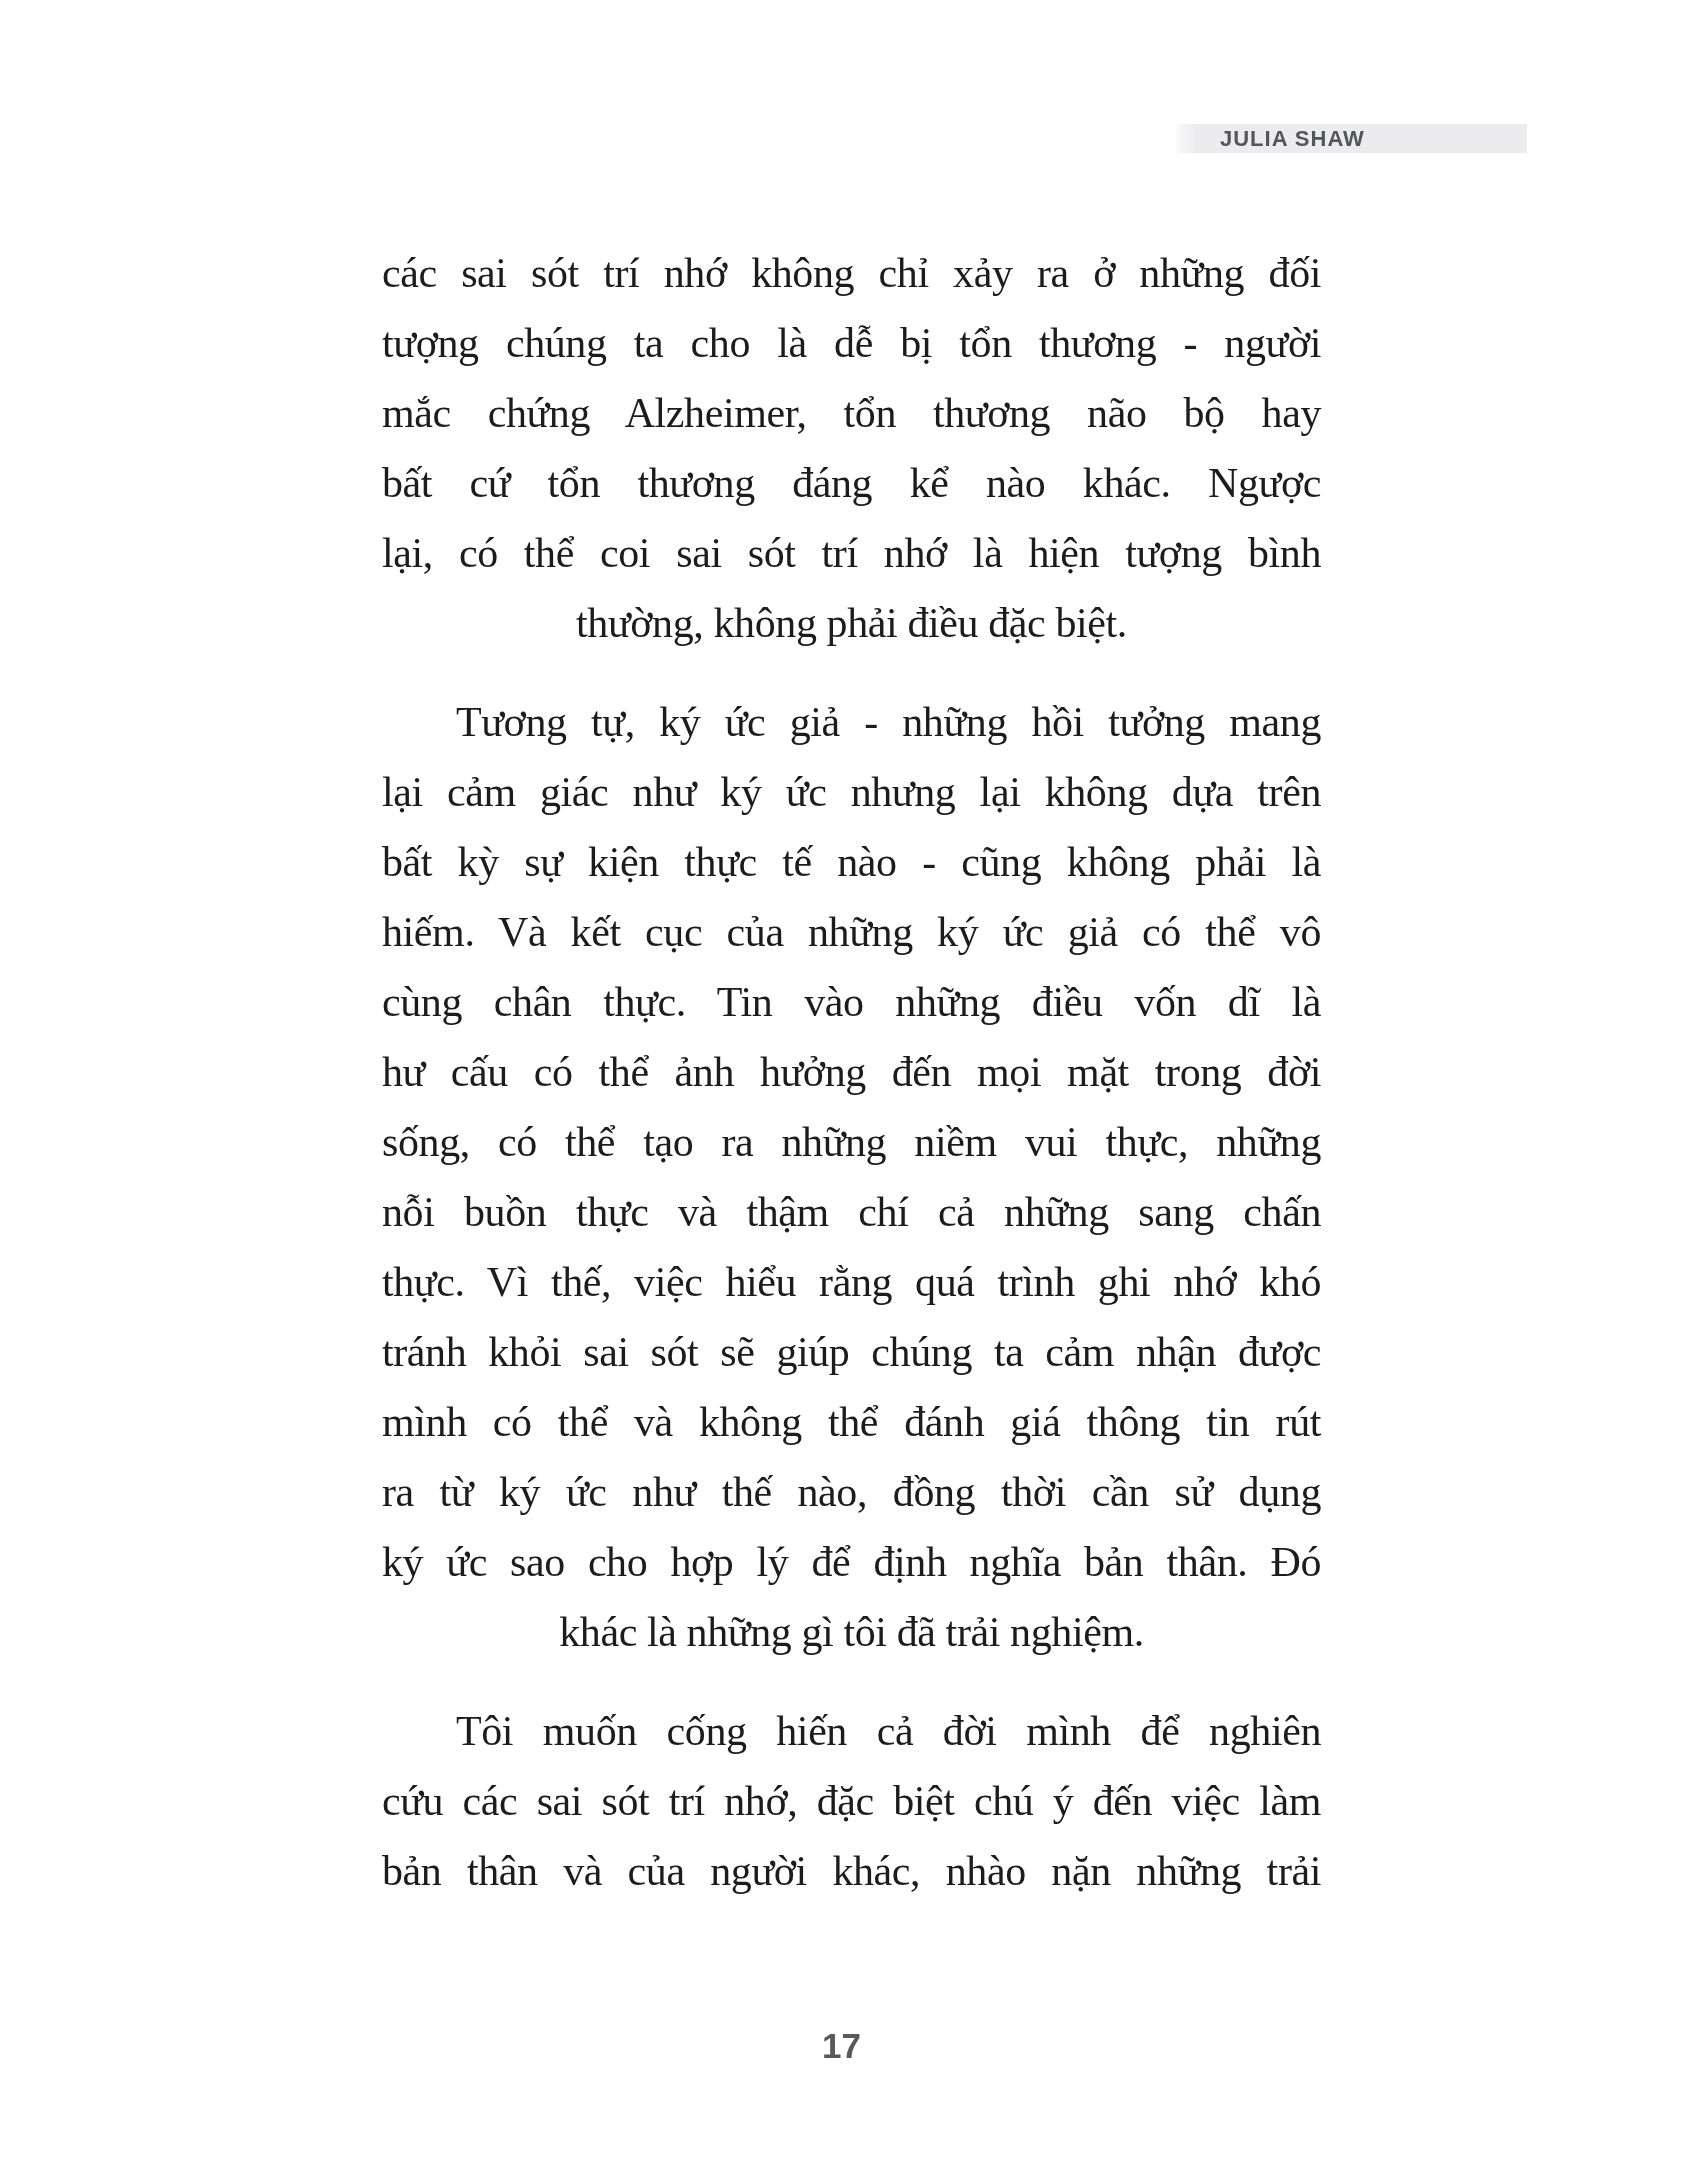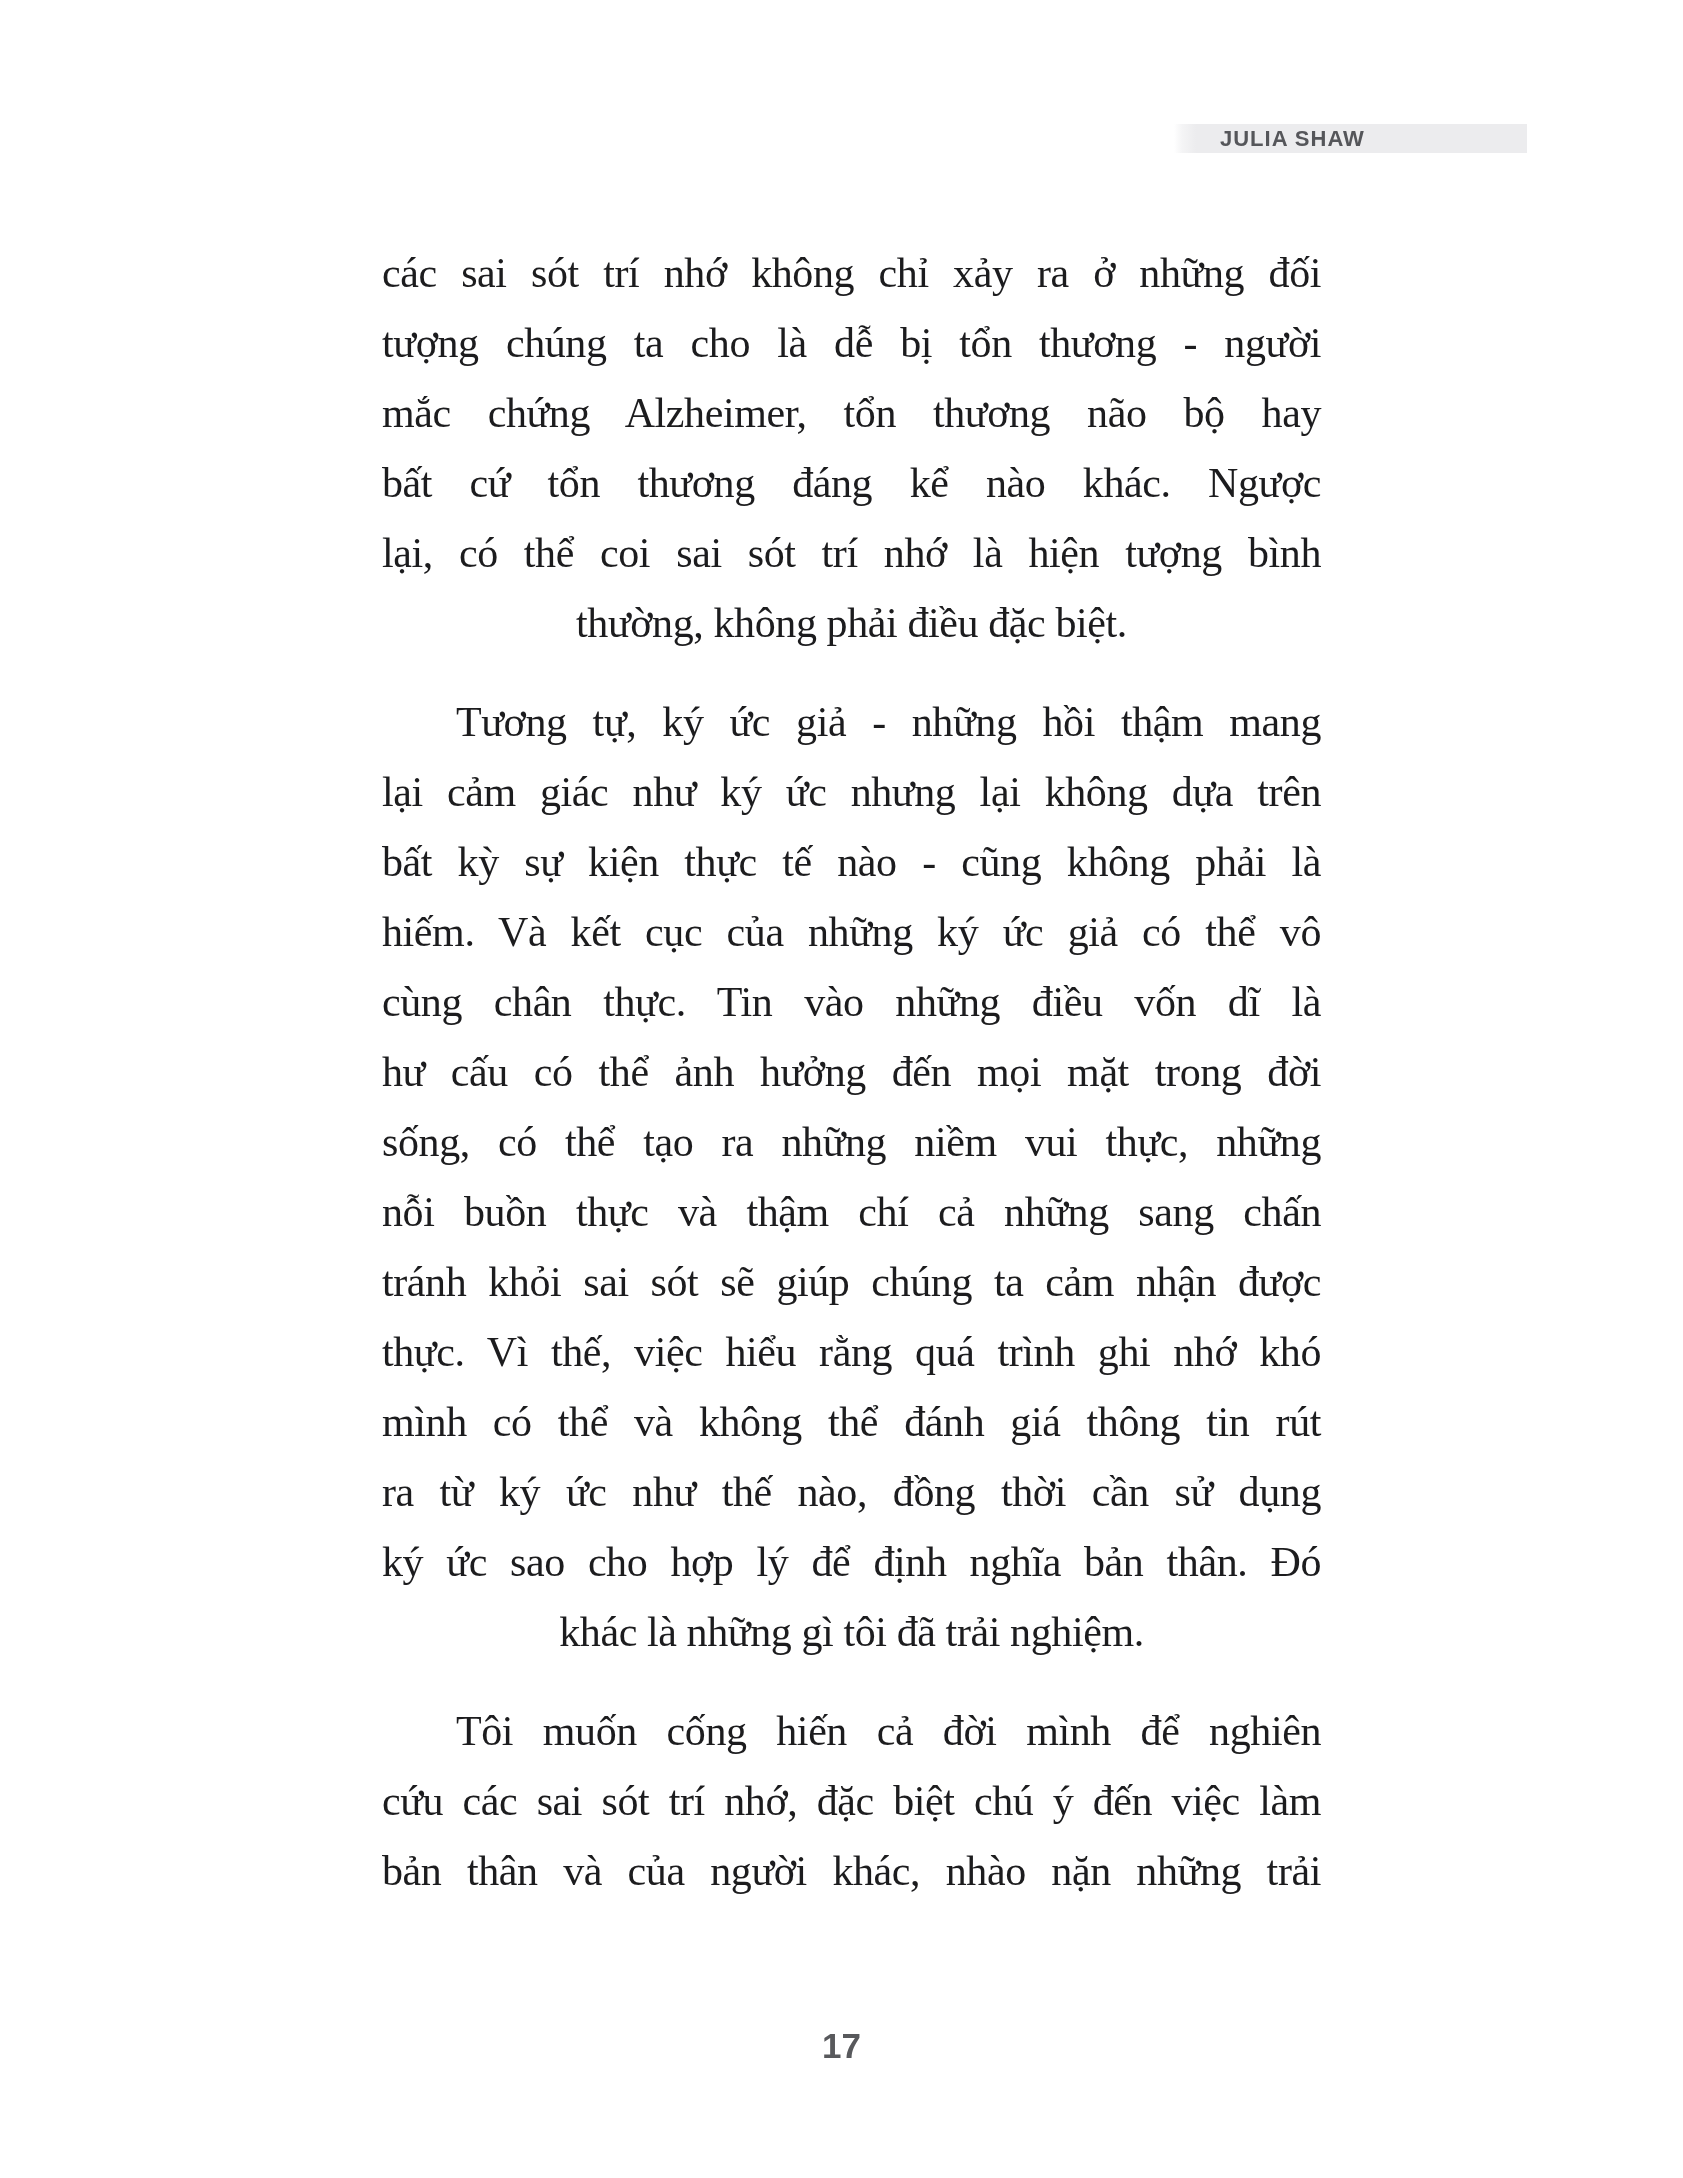--- a/index.html
+++ b/index.html
@@ -92,30 +92,30 @@
     <div class="paragraph">
       <div class="line jl">các sai sót trí nhớ không chỉ xảy ra ở những đối</div>
       <div class="line jl">tượng chúng ta cho là dễ bị tổn thương - người</div>
       <div class="line jl">mắc chứng Alzheimer, tổn thương não bộ hay</div>
       <div class="line jl">bất cứ tổn thương đáng kể nào khác. Ngược</div>
       <div class="line jl">lại, có thể coi sai sót trí nhớ là hiện tượng bình</div>
       <div class="line last">thường, không phải điều đặc biệt.</div>
     </div>
 
     <div class="paragraph">
-      <div class="line jl ind">Tương tự, ký ức giả - những hồi thậm mang</div>
+      <div class="line jl ind">Tương tự, ký ức giả - những hồi tưởng mang</div>
       <div class="line jl">lại cảm giác như ký ức nhưng lại không dựa trên</div>
       <div class="line jl">bất kỳ sự kiện thực tế nào - cũng không phải là</div>
       <div class="line jl">hiếm. Và kết cục của những ký ức giả có thể vô</div>
       <div class="line jl">cùng chân thực. Tin vào những điều vốn dĩ là</div>
       <div class="line jl">hư cấu có thể ảnh hưởng đến mọi mặt trong đời</div>
       <div class="line jl">sống, có thể tạo ra những niềm vui thực, những</div>
       <div class="line jl">nỗi buồn thực và thậm chí cả những sang chấn</div>
+      <div class="line jl">thực. Vì thế, việc hiểu rằng quá trình ghi nhớ khó</div>
       <div class="line jl">tránh khỏi sai sót sẽ giúp chúng ta cảm nhận được</div>
-      <div class="line jl">thực. Vì thế, việc hiểu rằng quá trình ghi nhớ khó</div>
       <div class="line jl">mình có thể và không thể đánh giá thông tin rút</div>
       <div class="line jl">ra từ ký ức như thế nào, đồng thời cần sử dụng</div>
       <div class="line jl">ký ức sao cho hợp lý để định nghĩa bản thân. Đó</div>
       <div class="line last">khác là những gì tôi đã trải nghiệm.</div>
     </div>
 
     <div class="paragraph">
       <div class="line jl ind">Tôi muốn cống hiến cả đời mình để nghiên</div>
       <div class="line jl">cứu các sai sót trí nhớ, đặc biệt chú ý đến việc làm</div>
       <div class="line jl">bản thân và của người khác, nhào nặn những trải</div>

